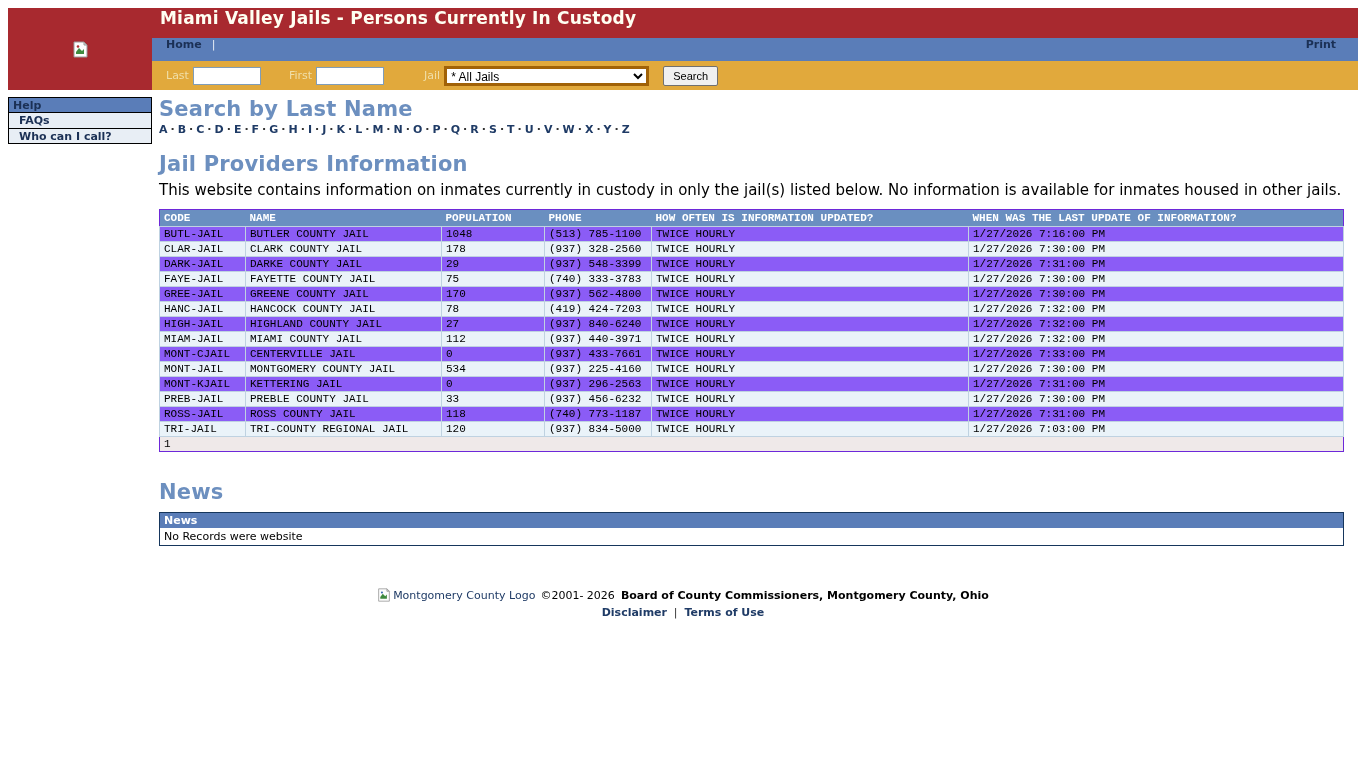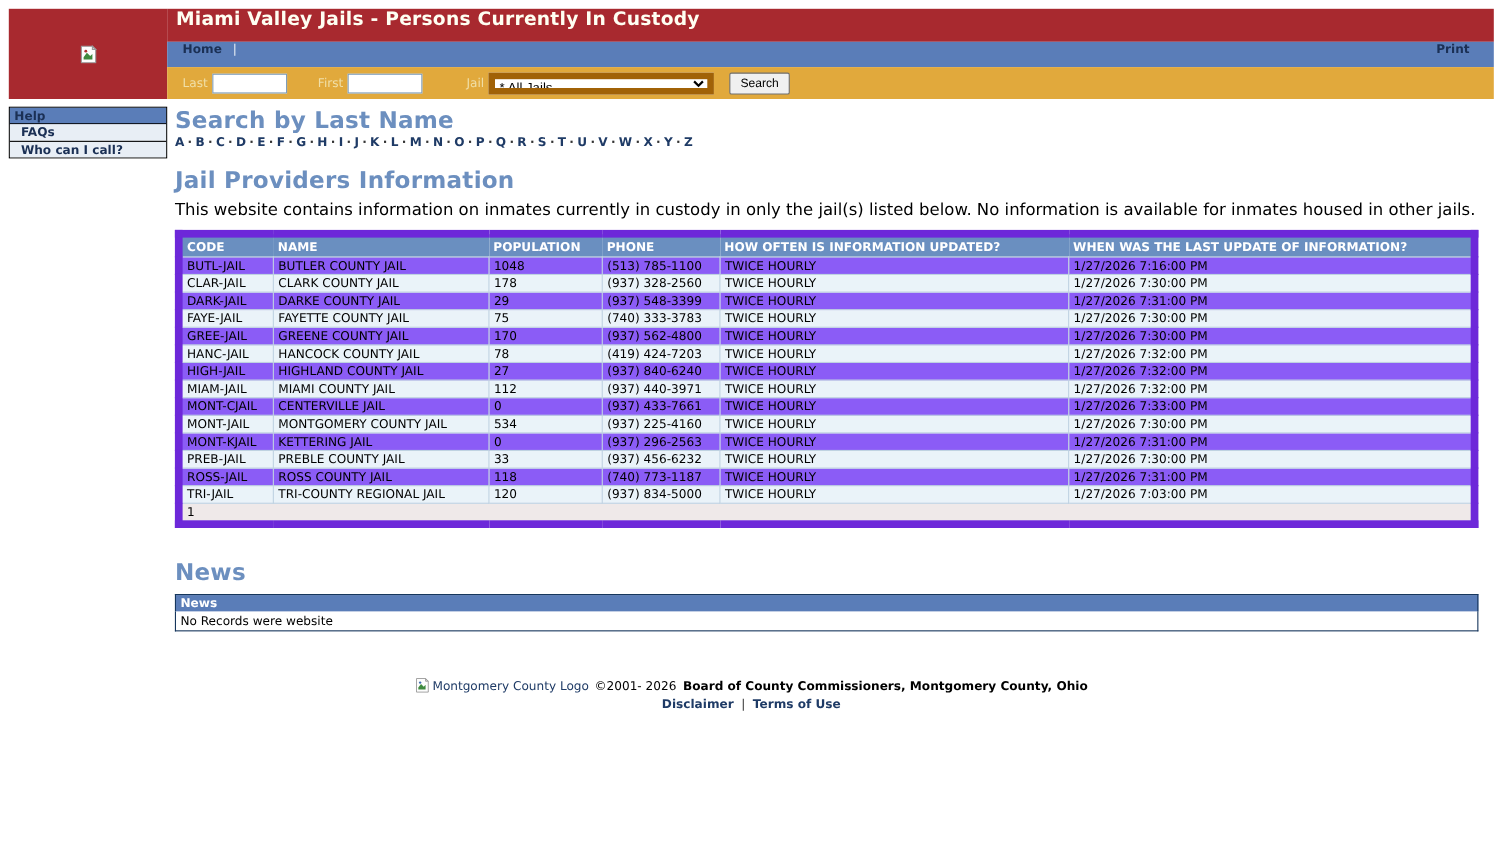--- a/index.html
+++ b/index.html
@@ -14,40 +14,40 @@
   .title-band { background: #A8292F; height: 30px; display: flex; align-items: flex-start; padding-left: 8px; }
   .title-band h1 { color: #FFFFF2; font-size: 17px; font-weight: bold; letter-spacing: .2px; }
   .nav-bar { background: #5A7DB8; height: 23px; display: flex; align-items: flex-start; padding: 0 22px 0 14px; }
   .nav-link { color: #1B3055; font-weight: bold; font-size: 11px; text-decoration: none; cursor: pointer; }
   .nav-sep { color: #E8EEF5; margin-left: 10px; font-size: 11px; }
   .nav-spacer { flex: 1; }
   .search-bar { background: #E1A93C; height: 29px; display: flex; align-items: center; padding-left: 14px; }
   .gold-label { color: #F0DFA8; font-size: 11px; margin-right: 4px; }
   .search-bar input[type=text] { width: 68px; height: 18px; border: 1px solid #7F9DB9; background: #fff; font-size: 11px; padding: 1px 3px; }
   .gap-sm { width: 28px; } .gap-md { width: 40px; }
-  .search-bar select { width: 205px; height: 20px; font-size: 12px; border: 6px solid #a16207; background: #fff; }
+  .search-bar select { width: 205px; height: 20px; font-size: 12px; border: 3px solid #a16207; background: #fff; }
   .search-btn { margin-left: 14px; height: 20px; padding: 0 9px; font-size: 11px; background: #F0F0F0; border: 1px solid #707070; border-radius: 2px; cursor: pointer; }
 
   
   .body-row { display: flex; margin-top: 7px; align-items: flex-start; }
   .sidebar { width: 144px; border: 1px solid #000; }
   .sidebar-header { background: #5A7DB8; color: #1B3055; font-weight: bold; padding: 1px 4px; height: 15px; border-bottom: 1px solid #000; }
   .sidebar-item { background: #E8EEF5; color: #1B3055; font-weight: bold; padding: 1px 4px 1px 10px; height: 15px; cursor: pointer; }
   .sidebar-item + .sidebar-item { border-top: 1px solid #000; }
 
   .main { margin-left: 7px; width: 1185px; }
   .section-heading { color: #6C8FBF; font-size: 21px; font-weight: bold; letter-spacing: .2px; }
   .alphabet { margin-top: 2px; font-weight: bold; font-size: 11px; }
   .alphabet a { color: #1F3B66; text-decoration: none; cursor: pointer; }
   .alphabet .dot { color: #333; margin: 0 3px; }
   .providers-block { margin-top: 16px; }
   .intro { margin-top: 5px; font-size: 15px; }
 
   
-  table.providers { border-collapse: collapse; width: 1185px; margin-top: 10px; border: 7px solid #6d28d9; }
+  table.providers { border-collapse: collapse; width: 1185px; margin-top: 10px; border: 1px solid #6d28d9; font-family: Liberation Mono, monospace; }
   table.providers th { background: #6A8FC0; color: #fff; font-size: 11px; text-align: left; font-weight: bold; padding: 2px 4px; height: 16px; }
   table.providers td { border: 1px solid #BFD2E1; font-size: 11px; padding: 1px 4px; height: 14px; white-space: nowrap; }
   table.providers tr.r-odd td { background: #EAF3F9; }
   table.providers tr.r-even td { background: #8b5cf6; }
   .col-code { width: 86px; } .col-name { width: 196px; } .col-pop { width: 103px; }
   .col-phone { width: 107px; } .col-often { width: 317px; }
   tr.pager-row td { background: #EFE9E9; border: none; border-top: 1px solid #8A9AB0; height: 13px; }
   .pager-link { color: #000; text-decoration: none; cursor: pointer; }
 
   

